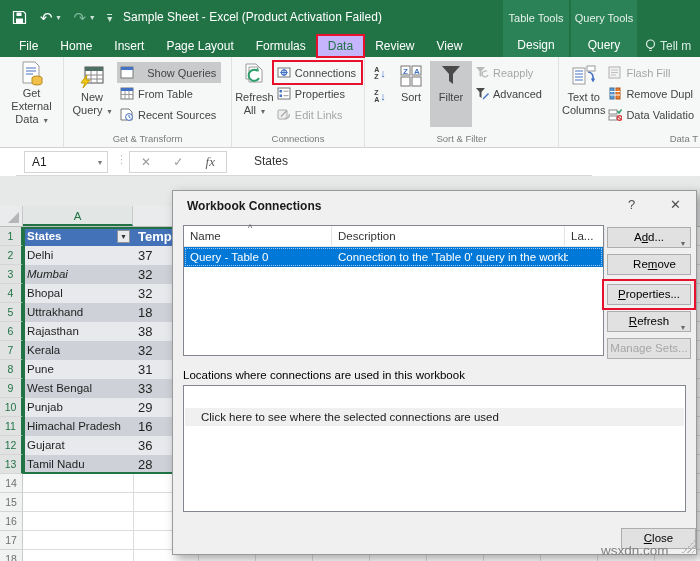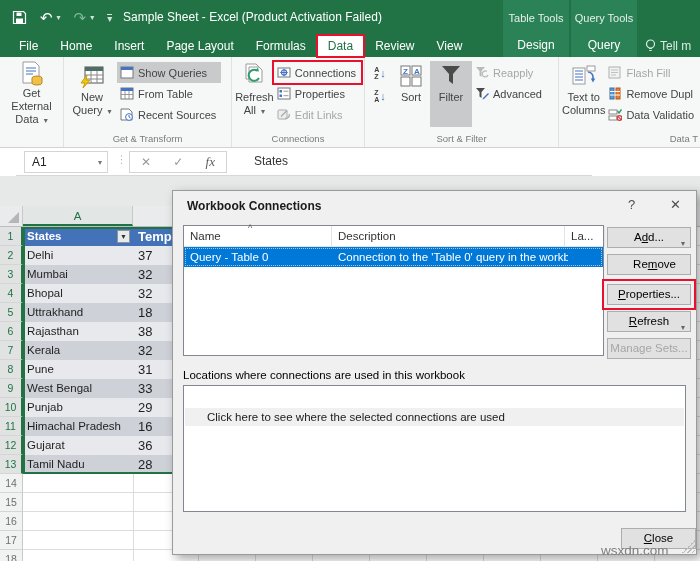--- a/index.html
+++ b/index.html
@@ -17,37 +17,37 @@
   .win-title { position:absolute; left:0; top:0; width:505px; height:35px; line-height:35px;
     text-align:center; color:#fff; font-size:12px; white-space:nowrap; }
   .ctx-block { position:absolute; top:0; height:57px; background:#2c8257; text-align:center; z-index:3; }
   .ctx-tabletools { left:503px; width:66px; }
   .ctx-querytools { left:571px; width:66px; }
   .ctx-header { height:35px; line-height:36px; font-size:11px; color:#e4f1ea; white-space:nowrap; }
   .ctx-tab { height:22px; line-height:20px; font-size:12px; color:#fff; cursor:default; }
   
   .tabrow { position:absolute; left:0; top:35px; width:700px; height:22px; background:#217346; display:flex; padding-left:8px; }
   .tab { color:#fff; font-size:12px; line-height:22px; padding:0 11px; white-space:nowrap; cursor:default; }
-  .tab.selected { background:#ffffff; color:#217346; outline:2px solid #e8112d; outline-offset:-1px; z-index:4; }
+  .tab.selected { background:#c4b5fd; color:#217346; outline:2px solid #e8112d; outline-offset:-1px; z-index:4; }
   .tellme { position:absolute; left:645px; top:35px; height:22px; display:flex; align-items:center; gap:4px;
     color:#d9ebe2; font-size:12px; white-space:nowrap; }
   
   .ribbon { position:absolute; left:0; top:57px; width:700px; height:91px; background:#f6f7f7;
     border-bottom:1px solid #d2d2d2; display:flex; }
   .group { position:relative; height:100%; border-right:1px solid #e1e1e1; padding:4px 3px 0 3px; display:flex; }
   .group-label { position:absolute; bottom:3px; left:0; width:100%; text-align:center;
     font-size:9.5px; color:#7b7b7b; white-space:nowrap; overflow:hidden; }
   .bigbtn { width:58px; height:66px; display:flex; flex-direction:column; align-items:center;
     font-size:11px; color:#444; text-align:center; line-height:13px; cursor:default; }
   .bigbtn .ic { height:30px; display:flex; align-items:center; }
   .bigbtn.hl { background:#c8cacb; }
   .smallcol { display:flex; flex-direction:column; gap:0; padding-top:1px; }
   .smallbtn { display:flex; align-items:center; height:21px; font-size:11px; color:#444;
     padding:0 5px 0 3px; gap:4px; white-space:nowrap; cursor:default; }
-  .smallbtn.hl { background:#c8cacb; }
+  .smallbtn.hl { background:#c8cacb;justify-content:space-between; }
   .smallbtn.disabled { color:#a6a6a6; }
   .smallbtn.red-annot { outline:2px solid #e8112d; outline-offset:0px; z-index:5; }
   .caret { font-size:8px; color:#666; margin-left:2px; }
   .minicol { display:flex; flex-direction:column; gap:3px; padding:2px 2px 0 2px; }
   .minibtn { width:20px; height:20px; display:flex; align-items:center; justify-content:center; cursor:default; }
   .azicon { font-size:7px; font-weight:bold; color:#3e3e3e; line-height:7px; display:flex; align-items:center; }
   .azicon .arrow { font-size:11px; color:#4472c4; margin-left:1px; }
   
   .formulabar { position:absolute; left:0; top:148px; width:576px; height:28px; background:#fff; border-bottom:1px solid #d8d8d8;margin-left:16px; }
   .namebox { position:absolute; left:8px; top:3px; width:84px; height:22px; border:1px solid #d4d4d4;
@@ -96,21 +96,21 @@
     outline:1px dotted #9ec9ef; outline-offset:-2px; }
   .dlg-row span { position:absolute; top:0; height:20px; line-height:20px; white-space:nowrap; overflow:hidden; }
   .dlg-btn { position:absolute; left:434px; width:84px; height:21px; background:#e1e1e1; border:1px solid #adadad;
     font-size:11.5px; color:#000; text-align:center; line-height:19px; cursor:default; font-family:inherit; }
   .dlg-btn .caret { position:absolute; right:5px; top:6px; }
   .dlg-btn.disabled { color:#a6a6a6; }
   .dlg-btn.red-annot { outline:2px solid #e8112d; outline-offset:3px; }
   .loc-label { position:absolute; left:10px; top:178px; color:#000; }
   .loc-box { position:absolute; left:10px; top:194px; width:503px; height:127px; background:#fff; border:1px solid #828790; }
   .loc-hint { position:absolute; left:1px; right:1px; top:22px; height:18px; background:#f0f0f0;
-    line-height:18px; padding-left:22px; color:#1a1a1a; }
+    line-height:18px; padding-left:16px; color:#1a1a1a; }
   .dlg-close-btn { position:absolute; left:448px; top:337px; width:75px; height:21px; }
   .grip { position:absolute; right:1px; bottom:1px; width:13px; height:13px;
     background:linear-gradient(135deg, transparent 50%, #bbb 50%, #bbb 56%, transparent 56%, transparent 68%, #bbb 68%, #bbb 74%, transparent 74%, transparent 86%, #bbb 86%, #bbb 92%, transparent 92%); }
   u { text-decoration:underline; }
   
   .watermark { position:absolute; left:601px; top:543px; z-index:30; font-size:13.5px; color:#7f7f7f; }
   svg { display:block; }
 </style>
 </head>
 <body>
@@ -420,21 +420,21 @@
     <div class="rowhdr sel" style="top: 228px;">13</div>
     <div class="rowhdr" style="top: 247px;">14</div>
     <div class="rowhdr" style="top: 266px;">15</div>
     <div class="rowhdr" style="top: 285px;">16</div>
     <div class="rowhdr" style="top: 304px;">17</div>
     <div class="rowhdr" style="top: 323px;">18</div>
     <div class="cellA tblhead" style="top: 0px;">States<div class="filterbox">▼</div></div>
     <div class="cellB tblhead" style="top: 0px;">Temp</div>
     <div class="cellA band-light" style="top: 19px;">Delhi</div>
     <div class="cellB band-light" style="top: 19px;">37</div>
-    <div class="cellA band-dark" style="top: 38px;">Mumbai</div>
+    <div class="cellA band-dark" style="top: 38px; font-style: italic;">Mumbai</div>
     <div class="cellB band-dark" style="top: 38px;">32</div>
     <div class="cellA band-light" style="top: 57px;">Bhopal</div>
     <div class="cellB band-light" style="top: 57px;">32</div>
     <div class="cellA band-dark" style="top: 76px;">Uttrakhand</div>
     <div class="cellB band-dark" style="top: 76px;">18</div>
     <div class="cellA band-light" style="top: 95px;">Rajasthan</div>
     <div class="cellB band-light" style="top: 95px;">38</div>
     <div class="cellA band-dark" style="top: 114px;">Kerala</div>
     <div class="cellB band-dark" style="top: 114px;">32</div>
     <div class="cellA band-light" style="top: 133px;">Pune</div>

